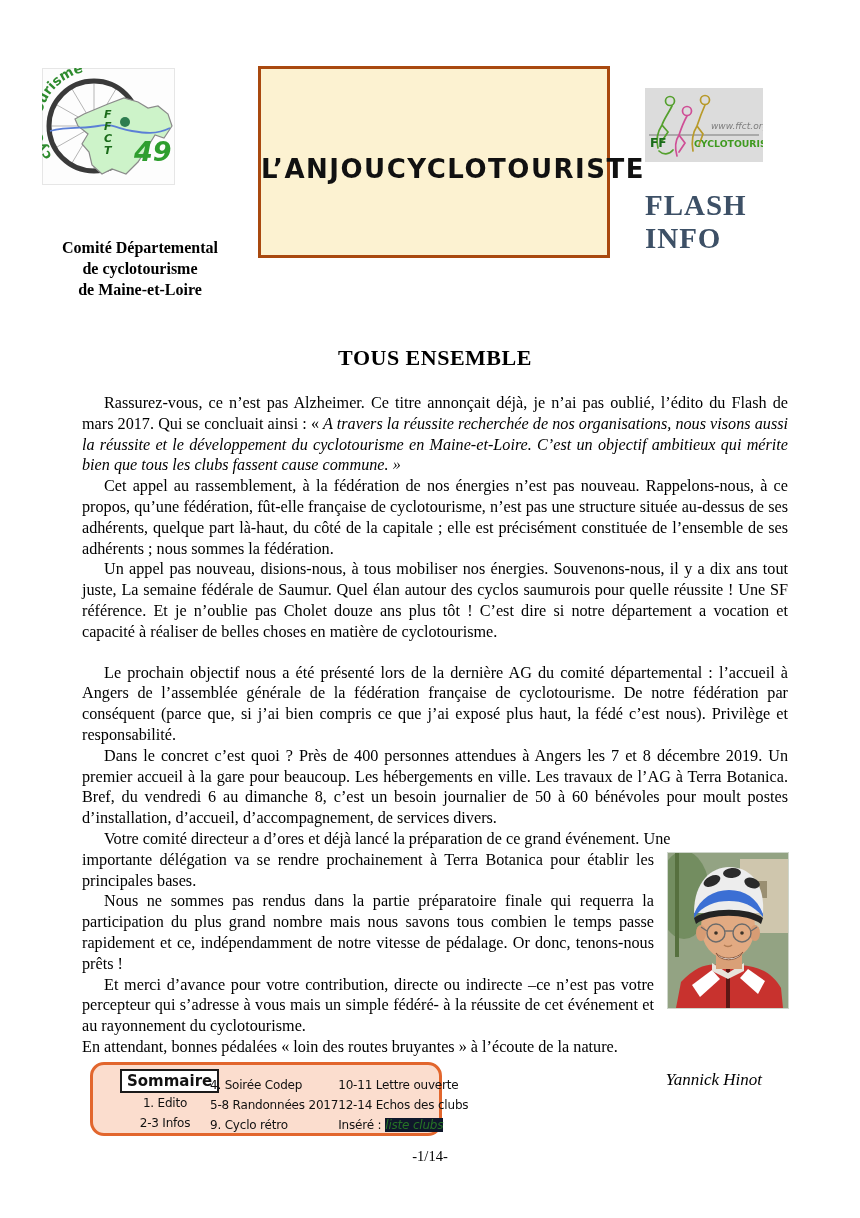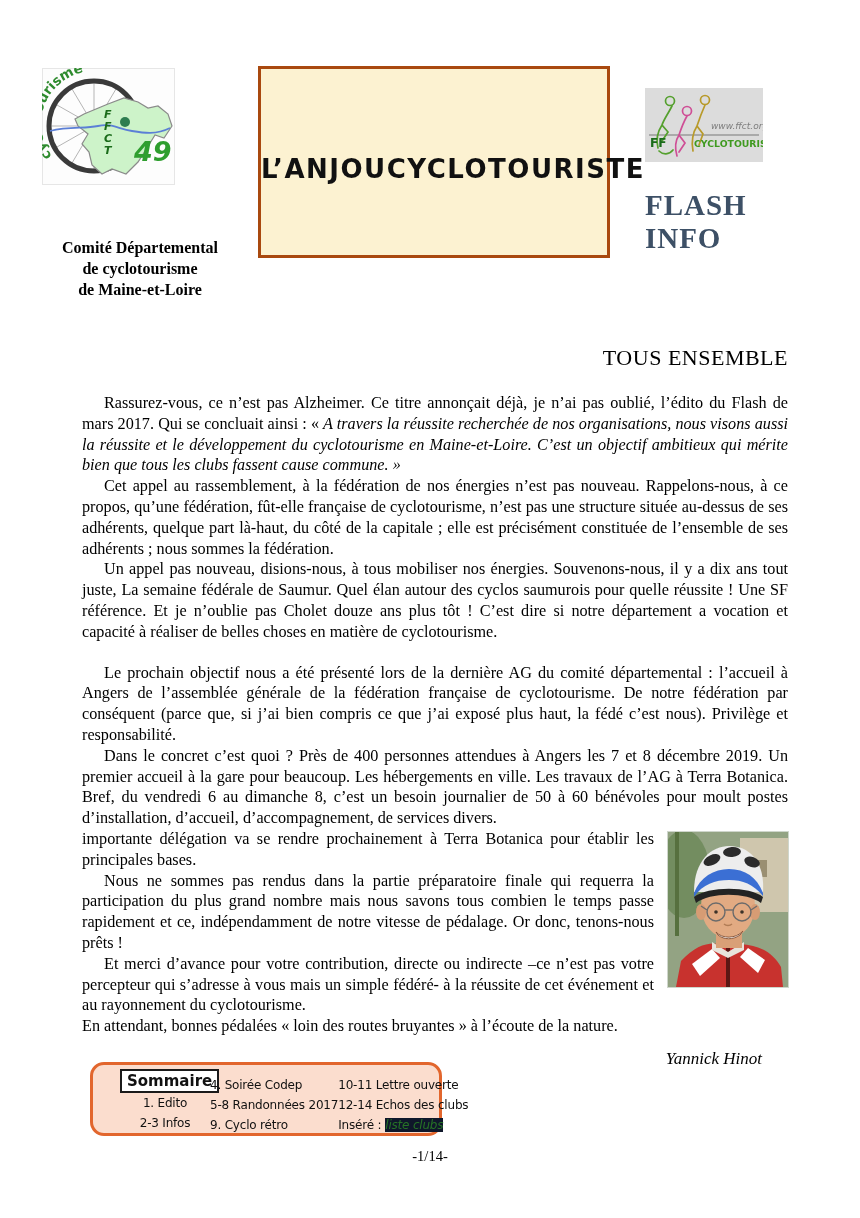--- a/index.html
+++ b/index.html
@@ -29,21 +29,21 @@
   }
   .ffct-logo { position:absolute; left:645px; top:88px; width:118px; height:74px; }
   .committee {
     position:absolute; left:36px; top:237px; width:208px; text-align:center;
     font-weight:bold; font-size:16px; line-height:21px;
   }
 
   
   .article { position:absolute; left:82px; top:345px; width:706px; }
   .article h1 {
-    margin:0 0 22px 0; text-align:right; font-size:22px; font-weight:normal;
+    margin:0 0 22px 0; text-align:center; font-size:22px; font-weight:bold;
     letter-spacing:0.5px;
   }
   p.body {
     margin:0; text-align:justify; font-size:16.2px; line-height:20.8px;
     text-indent:22px;
   }
   p.noindent { text-indent:0; }
   p.gap { margin-top:20px; }
   .photo {
     float:right; width:120px; height:155px; margin:3px 0 6px 14px;
@@ -156,20 +156,21 @@
   </div>
 
   <div class="article">
     <h1>TOUS ENSEMBLE</h1>
 
     <p class="body"><span>Rassurez-vous, ce n’est pas Alzheimer. Ce titre annonçait déjà, je n’ai pas oublié, l’édito du Flash de mars 2017. Qui se concluait ainsi : « </span><i>A travers la réussite recherchée de nos organisations, nous visons aussi la réussite et le développement du cyclotourisme en Maine-et-Loire. C’est un objectif ambitieux qui mérite bien que tous les clubs fassent cause commune. »</i></p>
     <p class="body">Cet appel au rassemblement, à la fédération de nos énergies n’est pas nouveau. Rappelons-nous, à ce propos, qu’une fédération, fût-elle française de cyclotourisme, n’est pas une structure située au-dessus de ses adhérents, quelque part là-haut, du côté de la capitale ; elle est précisément constituée de l’ensemble de ses adhérents ; nous sommes la fédération.</p>
     <p class="body">Un appel pas nouveau, disions-nous, à tous mobiliser nos énergies. Souvenons-nous, il y a dix ans tout juste, La semaine fédérale de Saumur. Quel élan autour des cyclos saumurois pour quelle réussite ! Une SF référence. Et je n’oublie pas Cholet douze ans plus tôt ! C’est dire si notre département a vocation et capacité à réaliser de belles choses en matière de cyclotourisme.</p>
     <p class="body gap">Le prochain objectif nous a été présenté lors de la dernière AG du comité départemental : l’accueil à Angers de l’assemblée générale de la fédération française de cyclotourisme. De notre fédération par conséquent (parce que, si j’ai bien compris ce que j’ai exposé plus haut, la fédé c’est nous). Privilège et responsabilité.</p>
     <p class="body">Dans le concret c’est quoi ? Près de 400 personnes attendues à Angers les 7 et 8 décembre 2019. Un premier accueil à la gare pour beaucoup. Les hébergements en ville. Les travaux de l’AG à Terra Botanica. Bref, du vendredi 6 au dimanche 8, c’est un besoin journalier de 50 à 60 bénévoles pour moult postes d’installation, d’accueil, d’accompagnement, de services divers.</p>
+    <p class="body">Votre comité directeur a d’ores et déjà lancé la préparation de ce grand événement. Une</p>
 
     <div class="photo">
       <svg width="120" height="155" viewBox="0 0 120 155">
         <rect width="120" height="155" fill="#93a383"></rect>
         <rect x="72" y="6" width="48" height="74" fill="#cfc6ad"></rect>
         <rect x="88" y="28" width="11" height="17" fill="#9a8f72"></rect>
         <rect x="76" y="52" width="9" height="14" fill="#a89d80"></rect>
         <ellipse cx="16" cy="42" rx="26" ry="44" fill="#6d8a5a" opacity="0.85"></ellipse>
         <rect x="7" y="0" width="4" height="104" fill="#57703f"></rect>
         <path d="M8,155 L13,129 C28,113 40,110 52,112 L72,112 C92,113 105,121 113,135 L115,155 Z" fill="#c8322e"></path>

